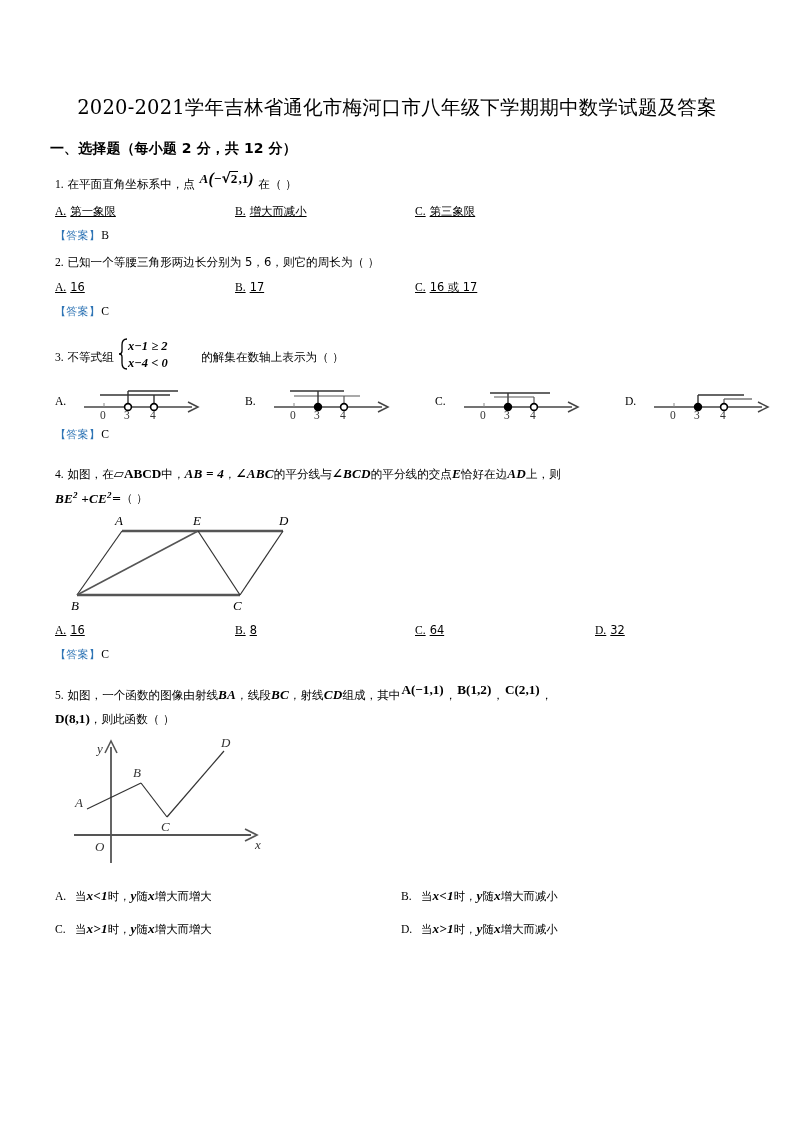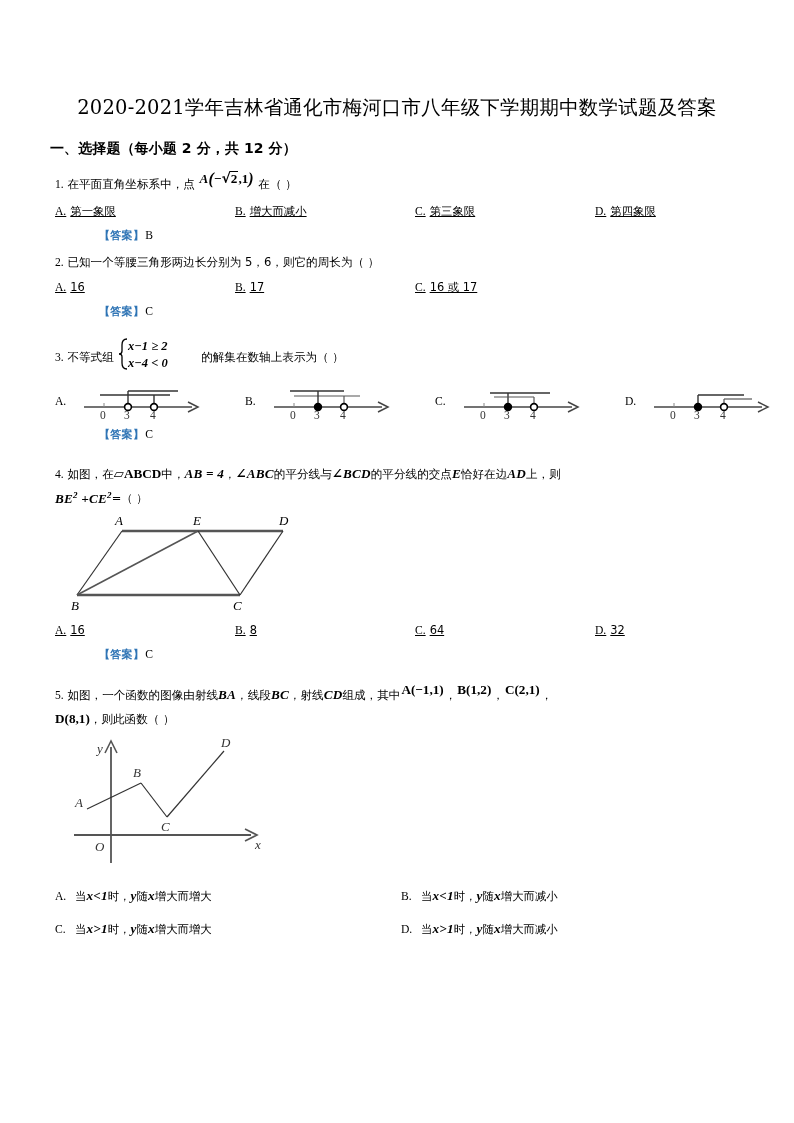--- a/index.html
+++ b/index.html
@@ -150,23 +150,22 @@
 
   
   .answer-line {
     font-family: "DejaVu Sans", "Liberation Sans", sans-serif;
     font-size: 11px;
     margin: 0 0 4px 8px;
     line-height: 2.0;
   }
   .answer-tag {
     color: #2E74B5;
-    font-weight: bold;
+    font-weight: normal;
     letter-spacing: 0.3px;
-    margin-left: 44px;
   }
   .answer-val {
     color: #000000;
     font-family: "Liberation Serif", serif;
     font-size: 11.6px;
     margin-left: 1px;
   }
 
   
   .numline-row {
@@ -213,21 +212,20 @@
       <div class="q-stem">
         <span class="num">1.</span>
         <span>在平面直角坐标系中，点</span>
         <span class="inline-coord"><span class="mi">A</span><span class="bigpar">(</span><span class="mi-up">−</span><span class="sqrt-sign">√</span><span class="radical mi-up">2</span><span class="mi-up">,1</span><span class="bigpar">)</span></span>
         <span>在（      ）</span>
       </div>
       <div class="options">
         <div><span class="opt-label">A.</span><span>第一象限</span></div>
         <div><span class="opt-label">B.</span><span>增大而减小</span></div>
         <div><span class="opt-label">C.</span><span>第三象限</span></div>
-        <div><span class="opt-label">D.</span><span>第四象限</span></div>
       </div>
       <div class="answer-line">
         <span class="answer-tag">【答案】</span><span class="answer-val">B</span>
       </div>
     </div>
 
     <div class="question">
       <div class="q-stem">
         <span class="num">2.</span>
         <span>已知一个等腰三角形两边长分别为 5，6，则它的周长为（    ）</span>

